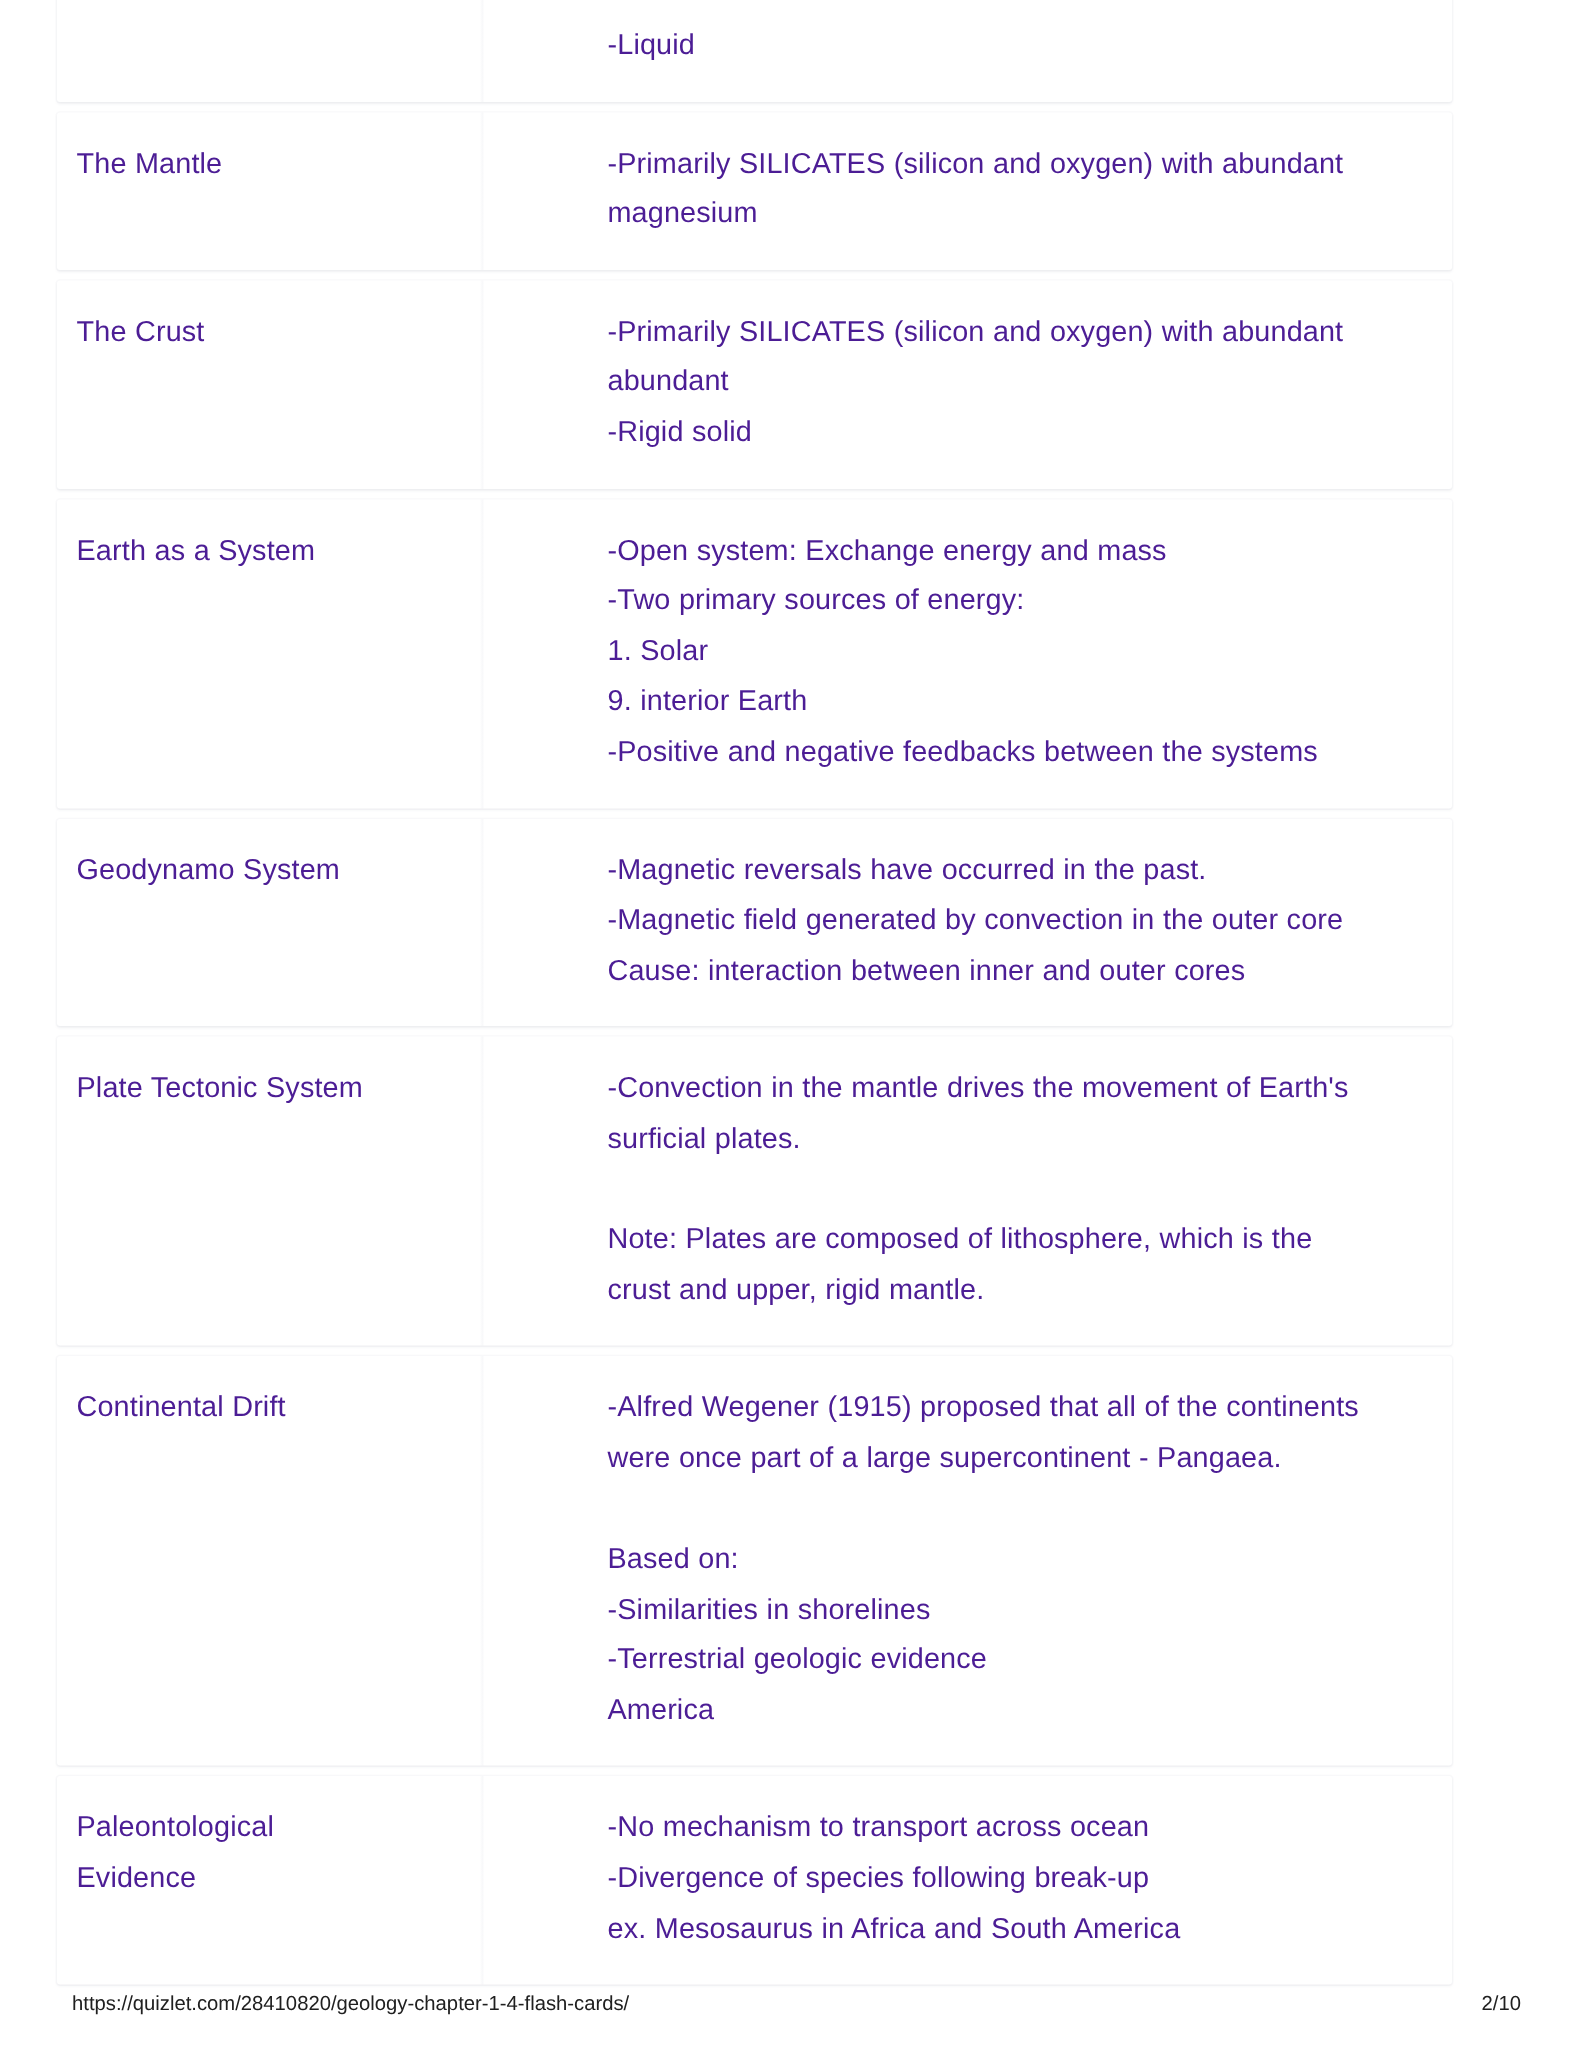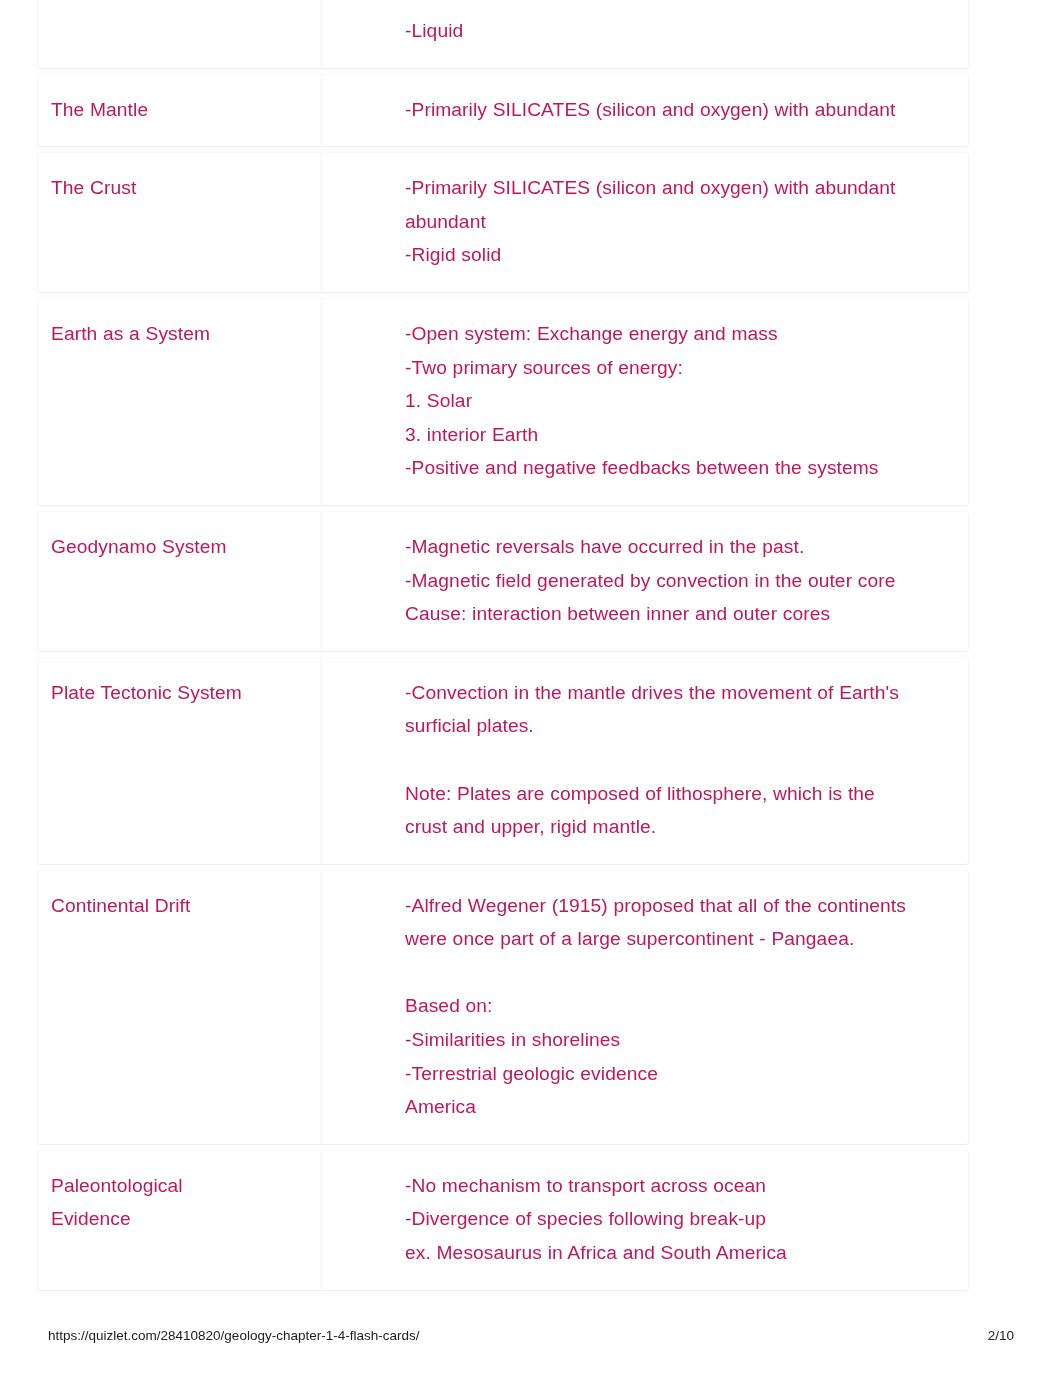--- a/index.html
+++ b/index.html
@@ -109,21 +109,21 @@
   .card-def {
     flex: 1 1 auto;
     box-sizing: border-box;
     padding-left: 47px;
     padding-right: 30px;
   }
 
   .line {
     font-size: 19.2px;
     line-height: 33.6px;
-    color: #be185d;
+    color: #4c1d95;
     letter-spacing: 0.1px;
     word-spacing: 0.2px;
     white-space: pre-wrap;
     min-height: 33.6px;
   }
   .line.blank {
     min-height: 33.6px;
   }
 </style>
 </head>
@@ -140,41 +140,42 @@
       <div class="card-def">
         <div class="line">-Liquid</div>
       </div>
     </div>
     <div class="card">
       <div class="card-term">
         <div class="line">The Mantle</div>
       </div>
       <div class="card-def">
         <div class="line">-Primarily SILICATES (silicon and oxygen) with abundant</div>
+        <div class="line">magnesium</div>
       </div>
     </div>
     <div class="card">
       <div class="card-term">
         <div class="line">The Crust</div>
       </div>
       <div class="card-def">
         <div class="line">-Primarily SILICATES (silicon and oxygen) with abundant</div>
         <div class="line">abundant</div>
         <div class="line">-Rigid solid</div>
       </div>
     </div>
     <div class="card">
       <div class="card-term">
         <div class="line">Earth as a System</div>
       </div>
       <div class="card-def">
         <div class="line">-Open system: Exchange energy and mass</div>
         <div class="line">-Two primary sources of energy:</div>
         <div class="line">1. Solar</div>
-        <div class="line">3. interior Earth</div>
+        <div class="line">9. interior Earth</div>
         <div class="line">-Positive and negative feedbacks between the systems</div>
       </div>
     </div>
     <div class="card">
       <div class="card-term">
         <div class="line">Geodynamo System</div>
       </div>
       <div class="card-def">
         <div class="line">-Magnetic reversals have occurred in the past.</div>
         <div class="line">-Magnetic field generated by convection in the outer core</div>

